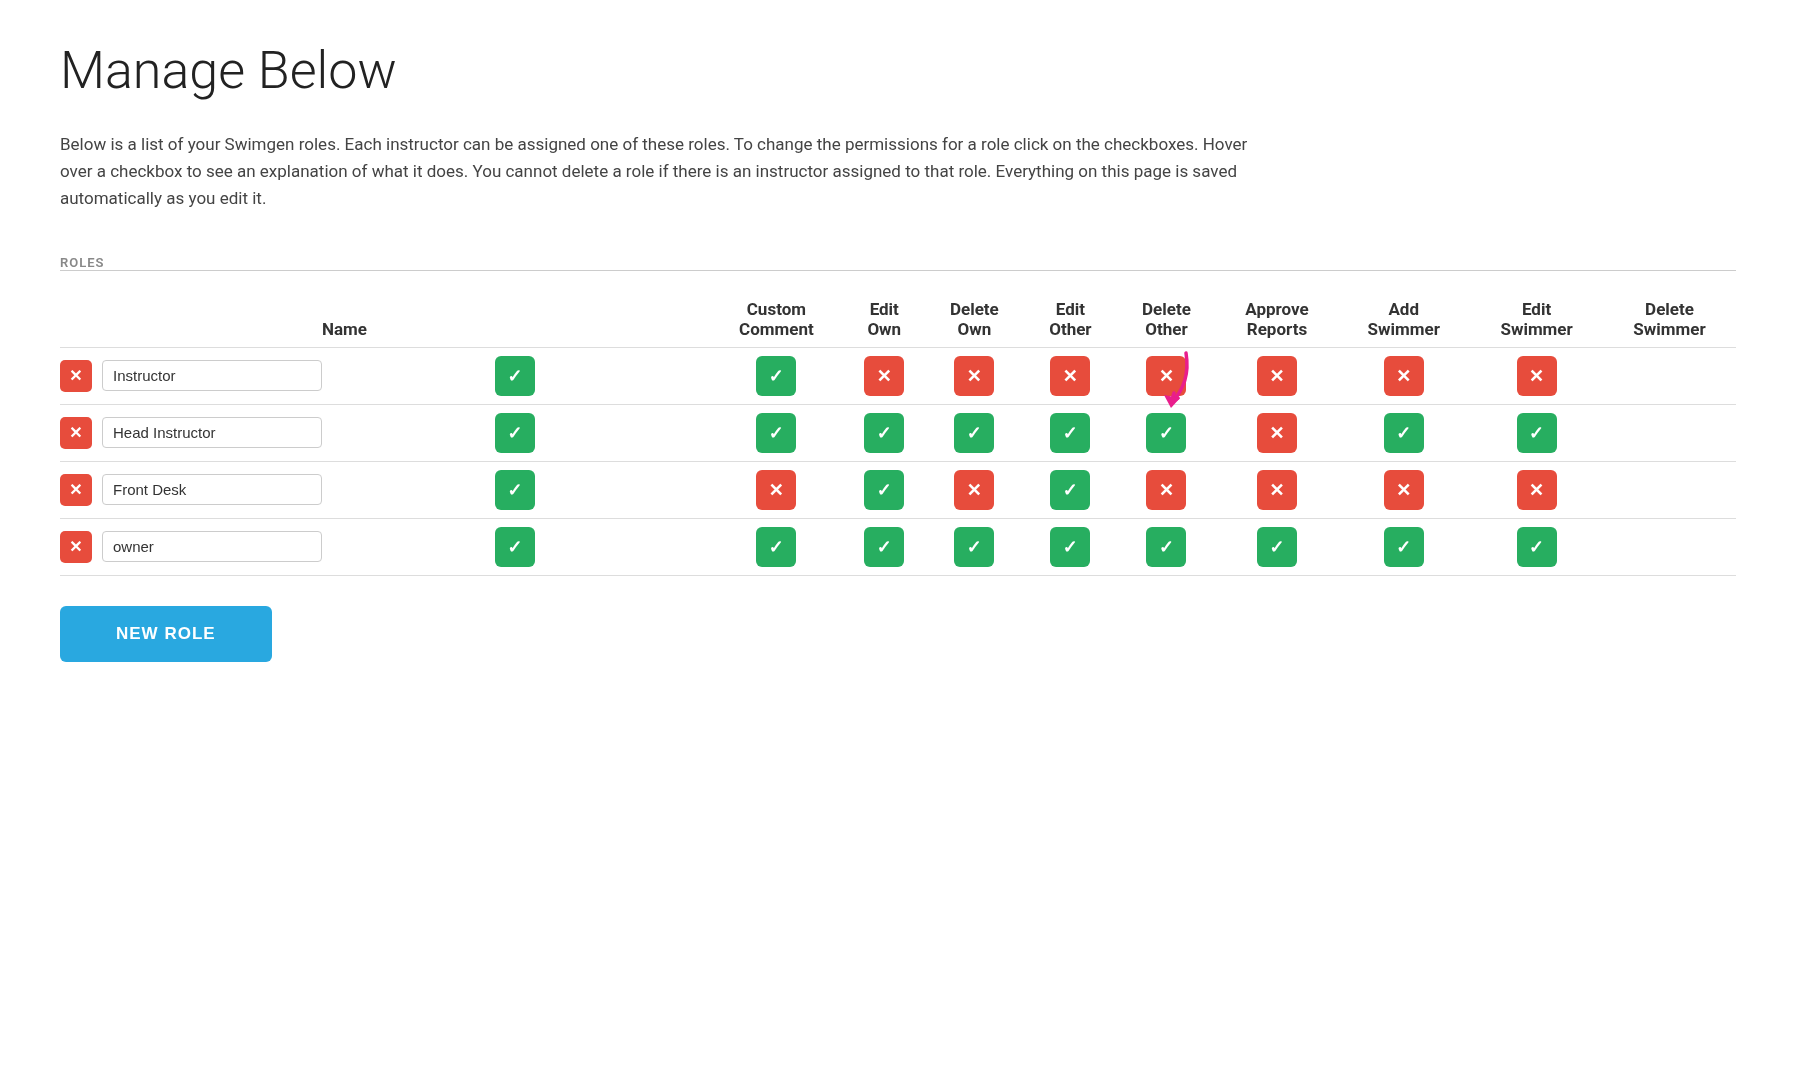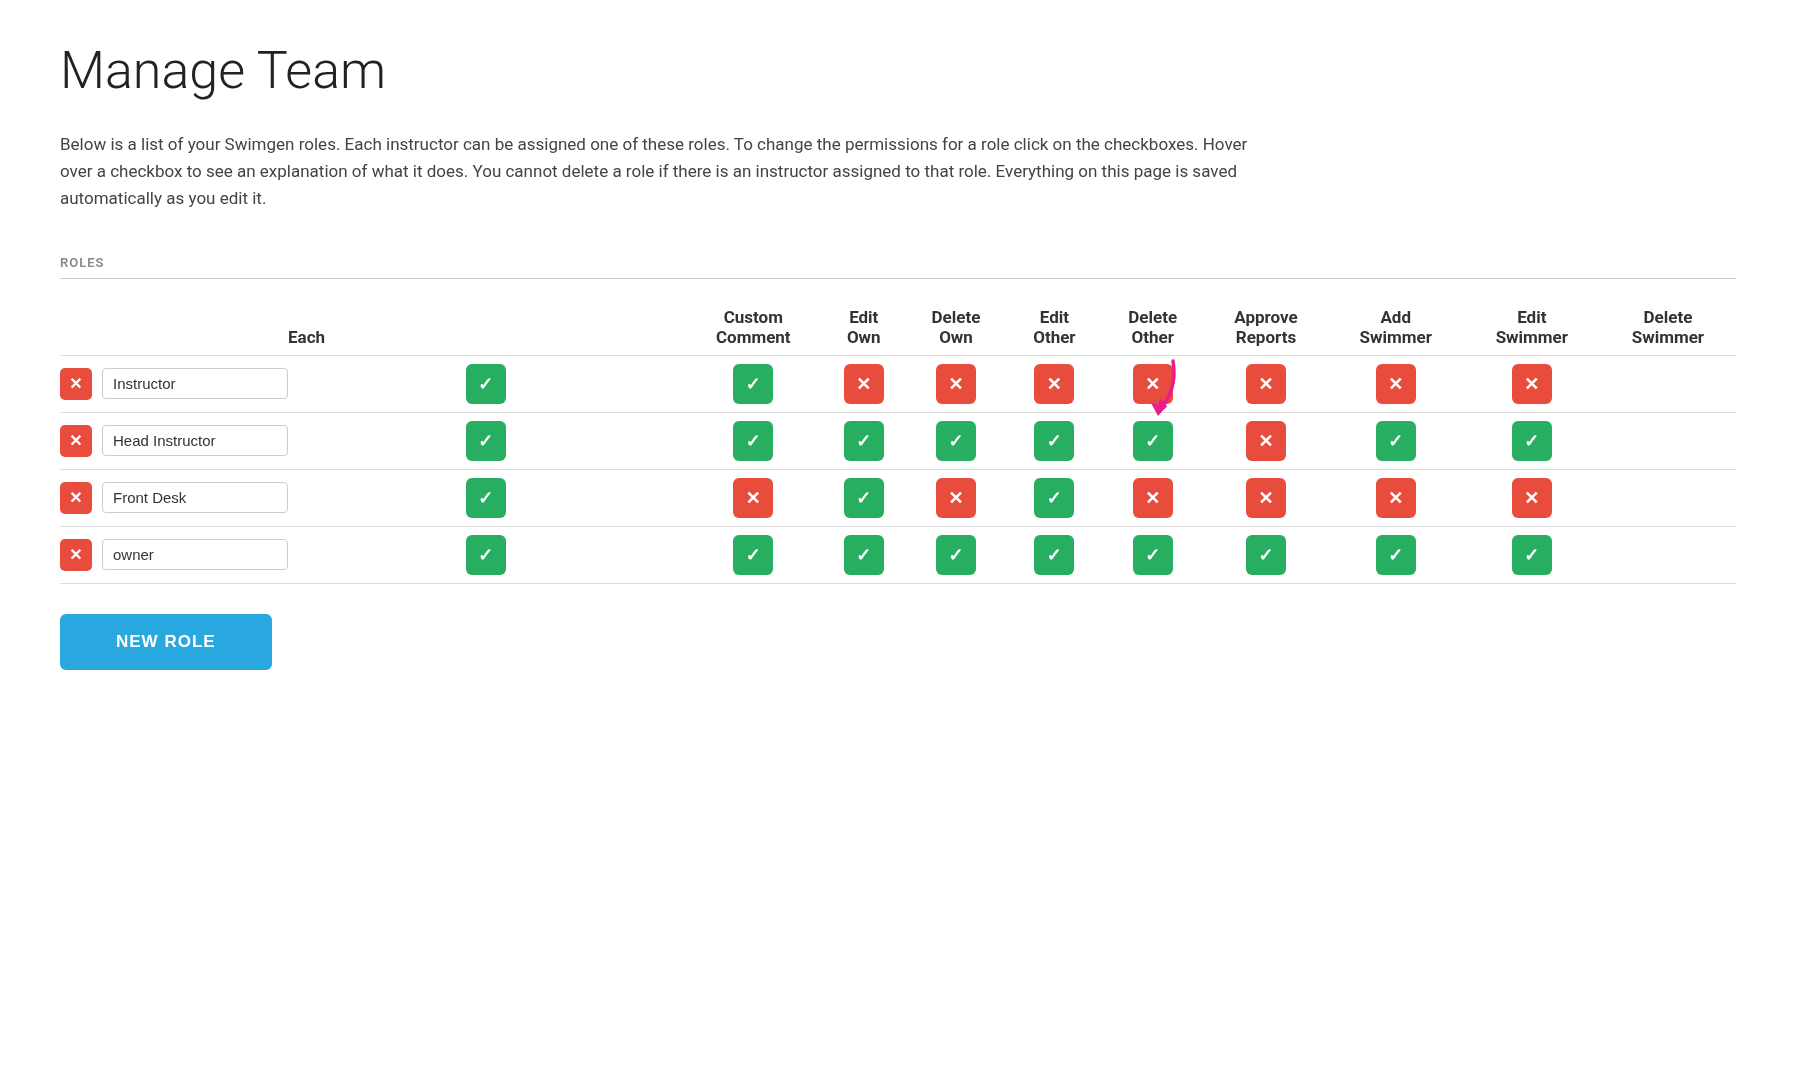--- a/index.html
+++ b/index.html
@@ -21,21 +21,20 @@
       color: #444;
       max-width: 1200px;
       margin-bottom: 42px;
     }
     .roles-label {
       font-size: 13px;
       font-weight: 600;
       color: #888;
       letter-spacing: 1px;
       text-transform: uppercase;
-      margin-bottom: 8px;
     }
     .roles-divider {
       border: none;
       border-top: 1px solid #ccc;
       margin-bottom: 20px;
     }
     table {
       border-collapse: collapse;
       width: 100%;
     }
@@ -80,21 +79,21 @@
       display: flex;
       align-items: center;
       justify-content: center;
       flex-shrink: 0;
     }
     .name-input {
       border: 1px solid #ccc;
       border-radius: 4px;
       padding: 6px 10px;
       font-size: 15px;
-      width: 186px;
+      width: 220px;
       color: #333;
     }
     .perm-btn {
       width: 40px;
       height: 40px;
       border: none;
       border-radius: 6px;
       cursor: pointer;
       display: inline-flex;
       align-items: center;
@@ -131,33 +130,33 @@
     }
     td.perm-cell {
       padding: 8px 6px;
     }
   </style>
 </head>
 <body>
 
 
 
-<h1>Manage Team</h1>
+<h1>Manage Below</h1>
 
 <p class="description">Below is a list of your Swimgen roles. Each instructor can be assigned one of these roles. To change the permissions for a role click on the checkboxes. Hover over a checkbox to see an explanation of what it does. You cannot delete a role if there is an instructor assigned to that role. Everything on this page is saved automatically as you edit it.</p>
 
 <div class="roles-label">ROLES</div>
 <hr class="roles-divider">
 
 <div class="table-wrapper">
   <table id="roles-table">
     <thead id="table-head">
     <tr>
           <th style="width: 50px;"></th>
-          <th class="name-col" style="text-align: left; min-width: 280px;">Each</th>
+          <th class="name-col" style="text-align: left; min-width: 280px;">Name</th>
           <th>Custom<br>Comment</th>
           <th>Edit<br>Own</th>
           <th>Delete<br>Own</th>
           <th>Edit<br>Other</th>
           <th>Delete<br>Other</th>
           <th>Approve<br>Reports</th>
           <th>Add<br>Swimmer</th>
           <th>Edit<br>Swimmer</th>
           <th>Delete<br>Swimmer</th>
         </tr>

